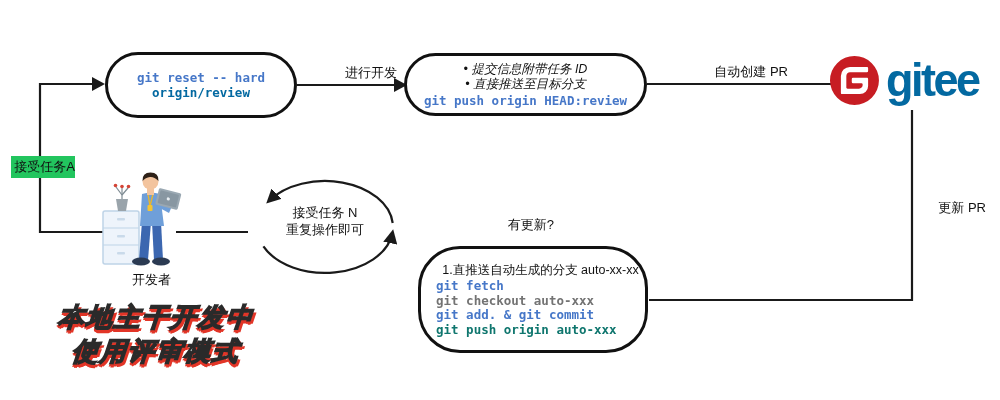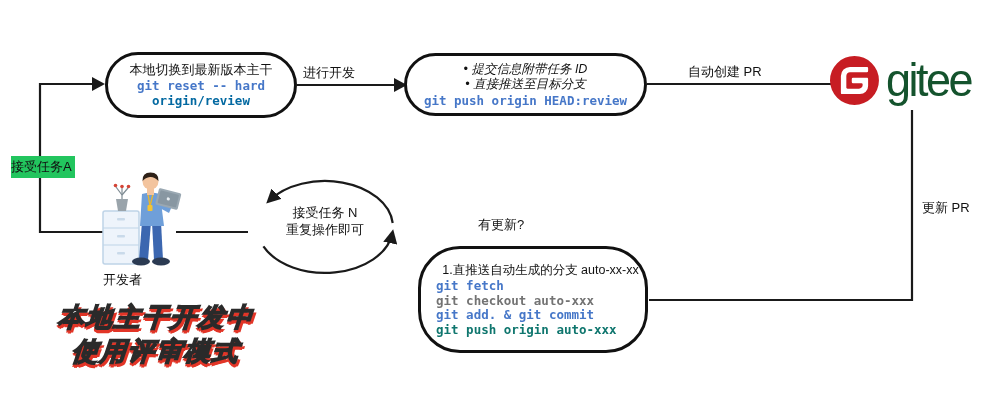--- a/index.html
+++ b/index.html
@@ -27,32 +27,32 @@
   .box2 .zh { font-size: 12.5px; line-height: 15.5px; font-style: italic; }
   .box3 {
     left: 418px; top: 246px; width: 230px; height: 107px; border-radius: 42px;
     align-items: flex-start; padding-left: 15px; text-align: left;
   }
   .box3 .zh { font-size: 12.5px; line-height: 17px; }
   .box3 .code { text-align: center; line-height: 14.5px; }
 
   .flow-label {
     position: absolute; z-index: 3; font-size: 13px; color: #111;
-    text-align: left; white-space: nowrap;
+    text-align: right; white-space: nowrap;
   }
   .lbl-develop   { left: 303px; top: 64px;  width: 94px; }
   .lbl-createpr  { left: 688px; top: 63px;  width: 100px; }
   .lbl-accept    { left: 11px;  top: 156px; width: 64px; background: #22c55e; padding: 2px 0; }
   .lbl-updatepr  { left: 922px; top: 199px; width: 64px; }
   .lbl-hasupdate { left: 478px; top: 216px; width: 76px; }
   .lbl-developer { left: 103px; top: 271px; width: 68px; }
 
   .gitee-logo { position: absolute; left: 830px; top: 56px; z-index: 2; display: flex; align-items: center; }
   .gitee-word {
-    font-size: 45px; font-weight: 400; color: #14532d; letter-spacing: -2.5px;
+    font-size: 45px; font-weight: 700; color: #0369a1; letter-spacing: -2.5px;
     margin-left: 7px; line-height: 48px; transform: scaleY(1.02);
   }
 
   .loop-wrap { position: absolute; left: 253px; top: 176px; width: 144px; height: 104px; z-index: 1; }
   .loop-text {
     position: absolute; left: 255px; top: 204px; width: 140px; z-index: 2;
     text-align: center; font-size: 13px; color: #111; line-height: 17px;
   }
 
   .person-wrap { position: absolute; left: 100px; top: 168px; z-index: 2; }
@@ -84,21 +84,20 @@
 
       <polyline points="912,110 912,300 649,300"></polyline>
     </g>
     <g fill="#1a1a1a" stroke="none">
       <polygon points="394,78 407,85 394,92"></polygon>
       <polygon points="92,77 105,84 92,91"></polygon>
     </g>
   </svg>
 
   <div class="node ellipse1">
-    <div class="zh">本地切换到最新版本主干</div>
     <div class="code" style="color:#4677c8">git reset -- hard</div>
     <div class="code" style="color:#0369a1">origin/review</div>
   </div>
 
   <div class="node box2">
     <div class="zh">• 提交信息附带任务 ID</div>
     <div class="zh">• 直接推送至目标分支</div>
     <div class="code" style="color:#4677c8">git push origin HEAD:review</div>
   </div>
 

